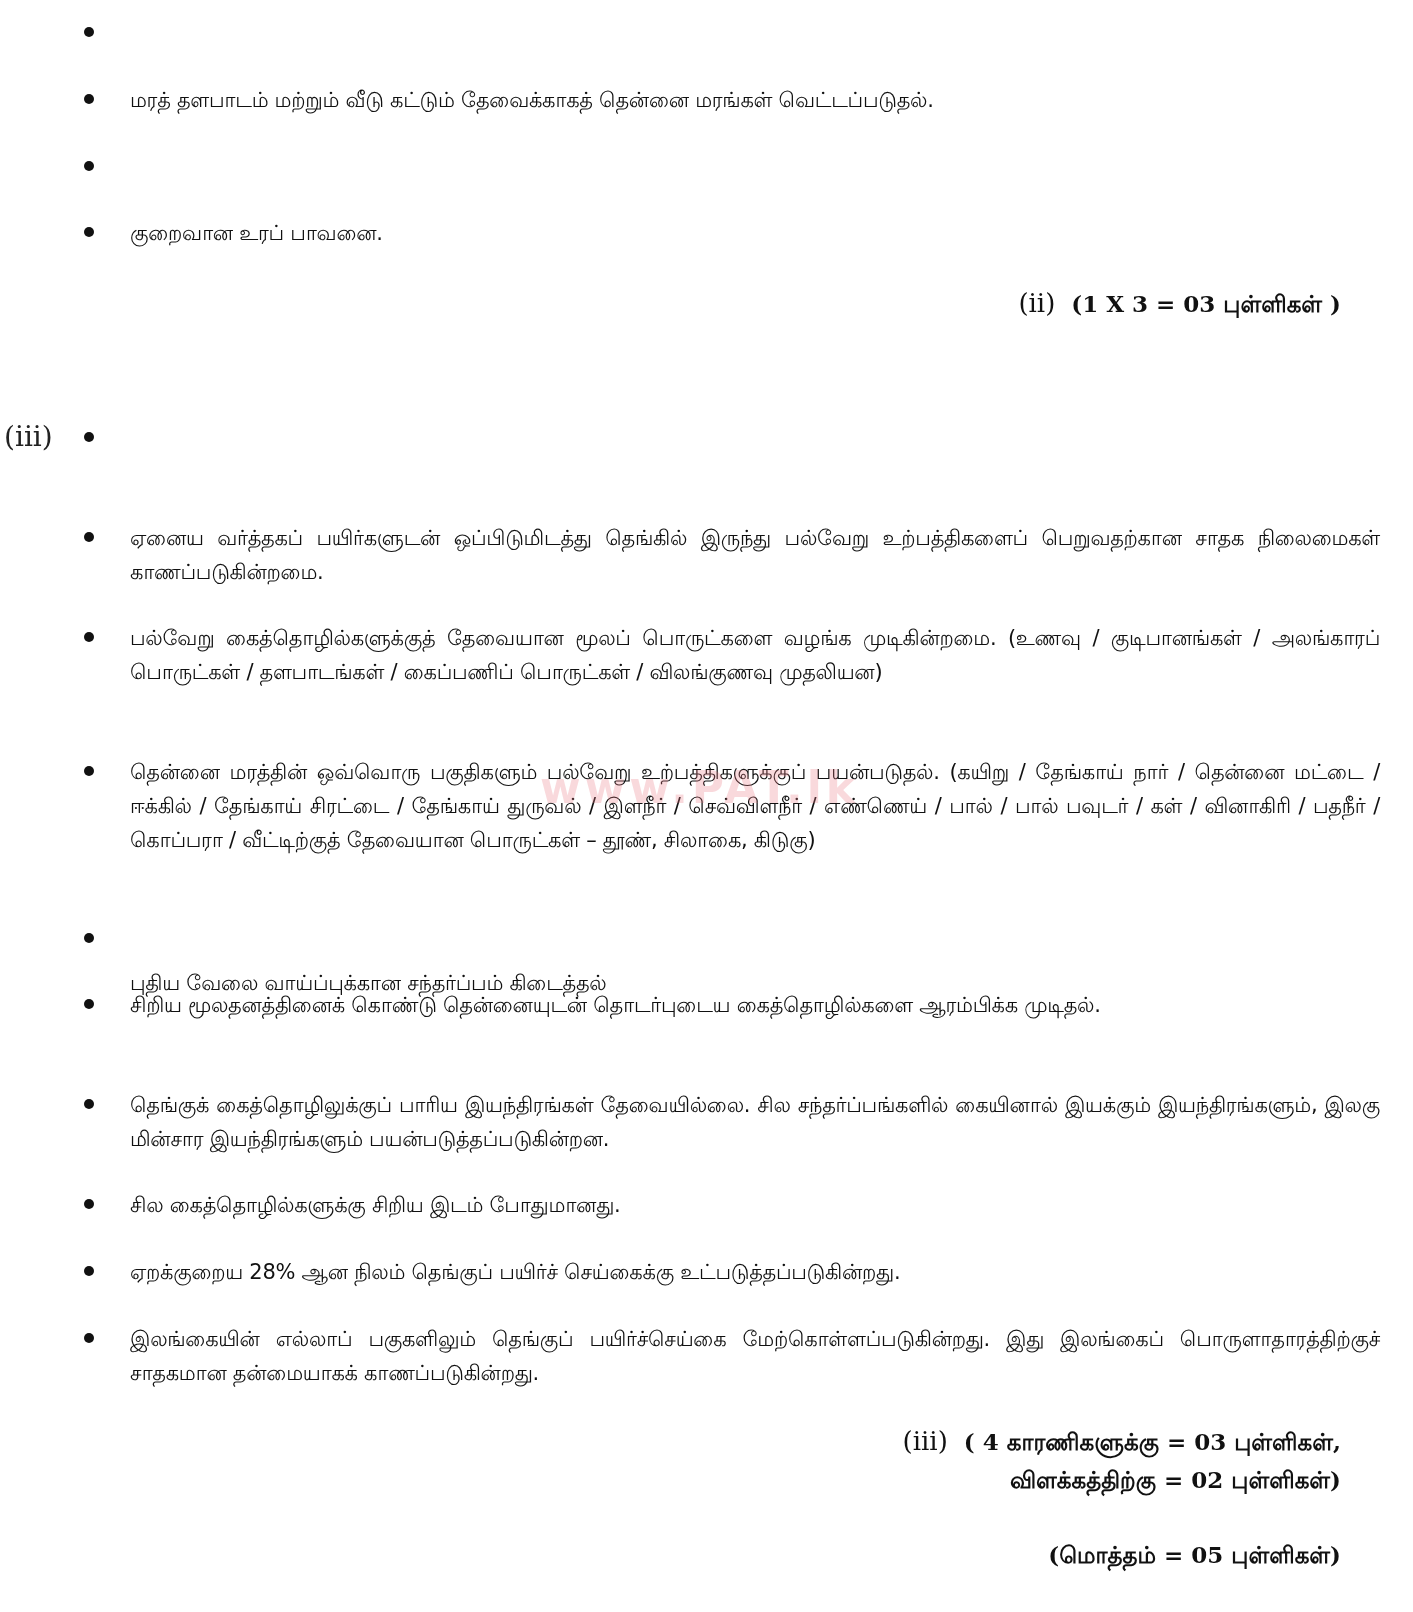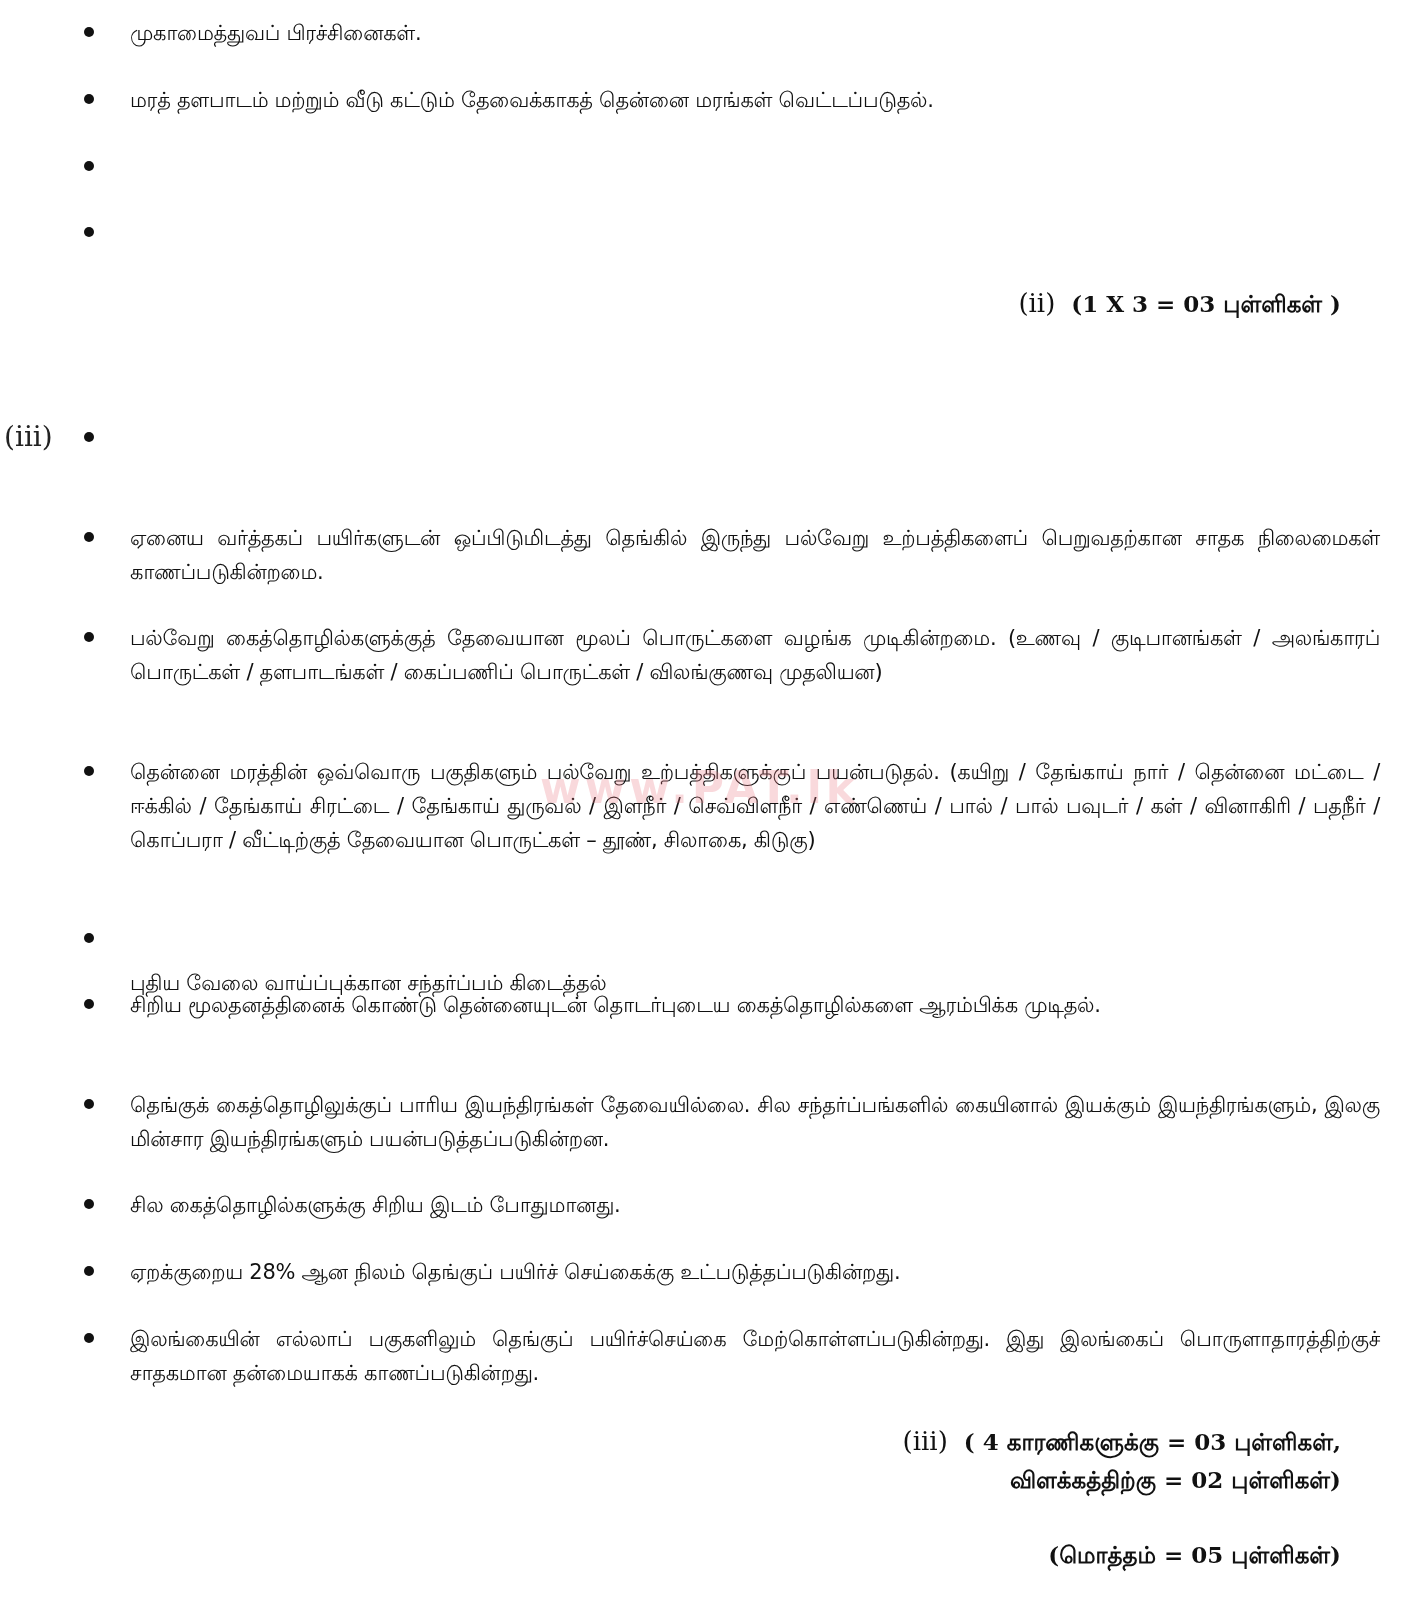--- a/index.html
+++ b/index.html
@@ -72,28 +72,28 @@
       letter-spacing: 4px;
       pointer-events: none;
     }
   </style>
 </head>
 <body>
 
 <div class="page">
 
   <span class="bullet" style="top:27px"></span>
-  <div class="item" style="top:16px">முகாமைத்துவப் பிரச்சினைகள்.</div>
 
   <span class="bullet" style="top:94px"></span>
   <div class="item" style="top:83px">மரத் தளபாடம் மற்றும் வீடு கட்டும் தேவைக்காகத் தென்னை மரங்கள் வெட்டப்படுதல்.</div>
 
   <span class="bullet" style="top:161px"></span>
 
   <span class="bullet" style="top:227px"></span>
+  <div class="item" style="top:216px">குறைவான உரப் பாவனை.</div>
 
   <div class="marks" style="top:284px">
     <span class="roman">(ii)</span><span>(1  X  3  =  03  புள்ளிகள்  )</span>
   </div>
 
   <div class="section-label" style="top:420px">(iii)</div>
 
   <span class="bullet" style="top:432px"></span>
 
   <span class="bullet" style="top:532px"></span>

